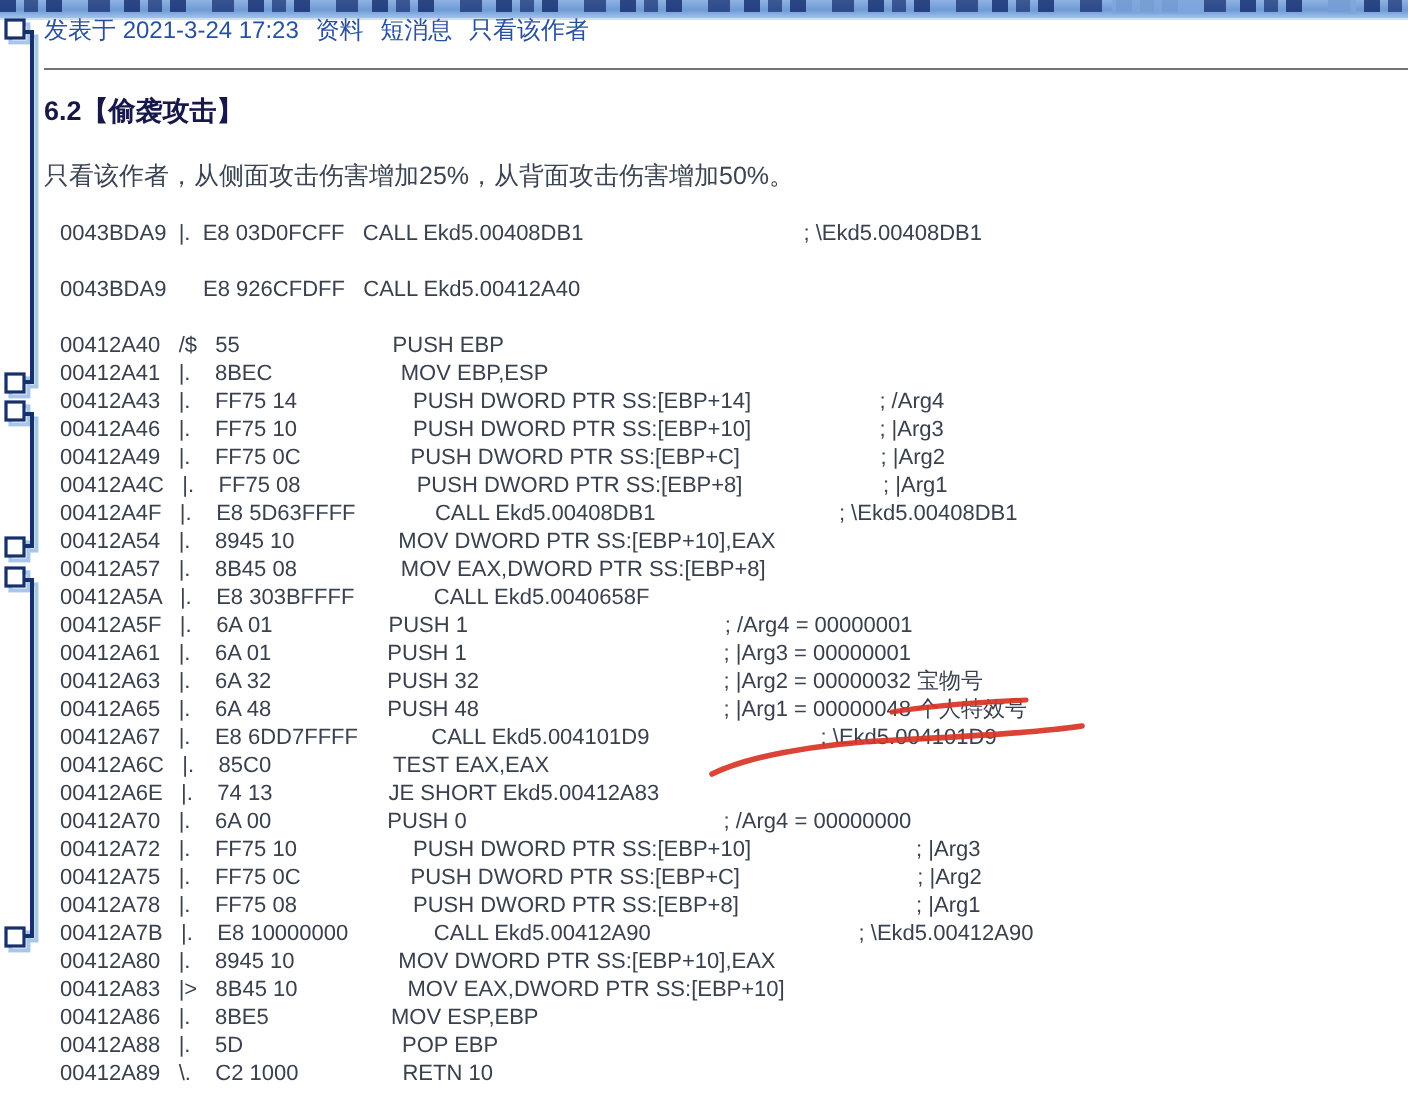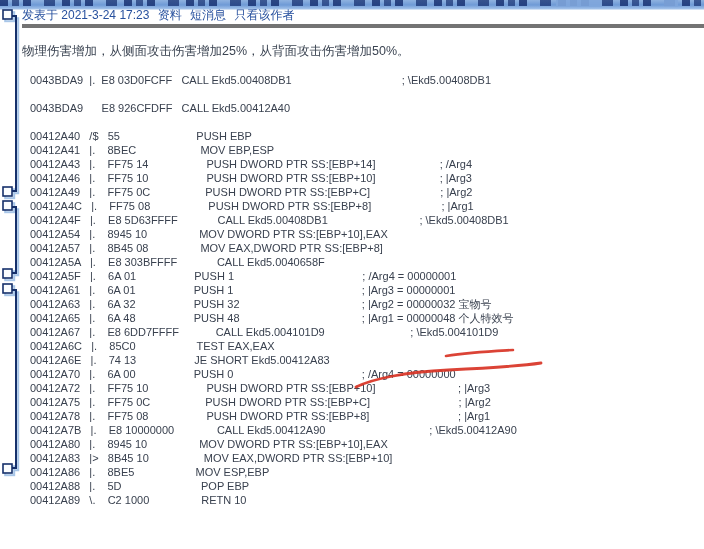--- a/index.html
+++ b/index.html
@@ -24,22 +24,22 @@
   }
   .topbar .gap{position:absolute;top:0;height:7px;background:#7fa6dc;opacity:.9;}
   .gap1{left:556px;width:46px;}
   .gap2{left:664px;width:14px;}
 
   
   .brackets{position:absolute;top:0;left:0;pointer-events:none;}
 
   .post{margin-left:22px;position:relative;}
   .post-header{
-    padding-top:7px;padding-bottom:0;
-    border-bottom:4px solid #737373;
+    padding-top:7px;padding-bottom:10px;
+    border-bottom:1px solid #737373;
     font-size:12px;color:#27509e;
   }
   .post-header .lnk{color:#27509e;text-decoration:none;cursor:pointer;margin-left:5px;}
   .section-title{
     margin:12px 0 0 0;font-size:13.5px;font-weight:bold;color:#17174c;
   }
   .description{
     margin:15px 0 0 0;font-size:12.5px;color:#3b4452;
   }
   pre.code{
@@ -87,22 +87,23 @@
 </svg>
 
 <div class="post">
   <div class="post-header">
     <span>发表于 2021-3-24 17:23</span>
     <span class="lnk">资料</span>
     <span class="lnk">短消息</span>
     <span class="lnk">只看该作者</span>
   </div>
 
+  <h3 class="section-title">6.2【偷袭攻击】</h3>
 
-  <p class="description">物理伤害增加，从侧面攻击伤害增加25%，从背面攻击伤害增加50%。</p>
+  <p class="description">只看该作者，从侧面攻击伤害增加25%，从背面攻击伤害增加50%。</p>
 
   <pre class="code">0043BDA9  |.  E8 03D0FCFF   CALL Ekd5.00408DB1                                    ; \Ekd5.00408DB1
 
 0043BDA9      E8 926CFDFF   CALL Ekd5.00412A40
 
 00412A40   /$   55                         PUSH EBP
 00412A41   |.    8BEC                     MOV EBP,ESP
 00412A43   |.    FF75 14                   PUSH DWORD PTR SS:[EBP+14]                     ; /Arg4
 00412A46   |.    FF75 10                   PUSH DWORD PTR SS:[EBP+10]                     ; |Arg3
 00412A49   |.    FF75 0C                  PUSH DWORD PTR SS:[EBP+C]                       ; |Arg2

